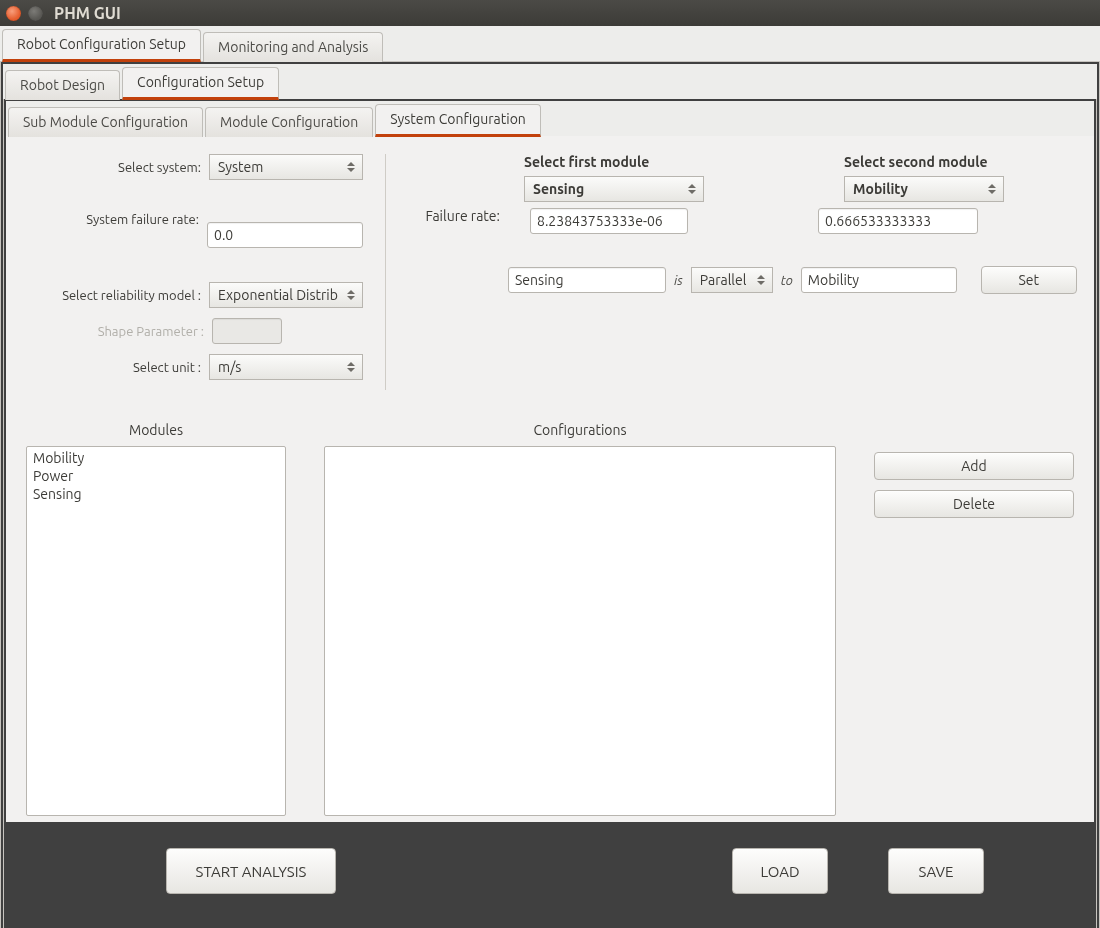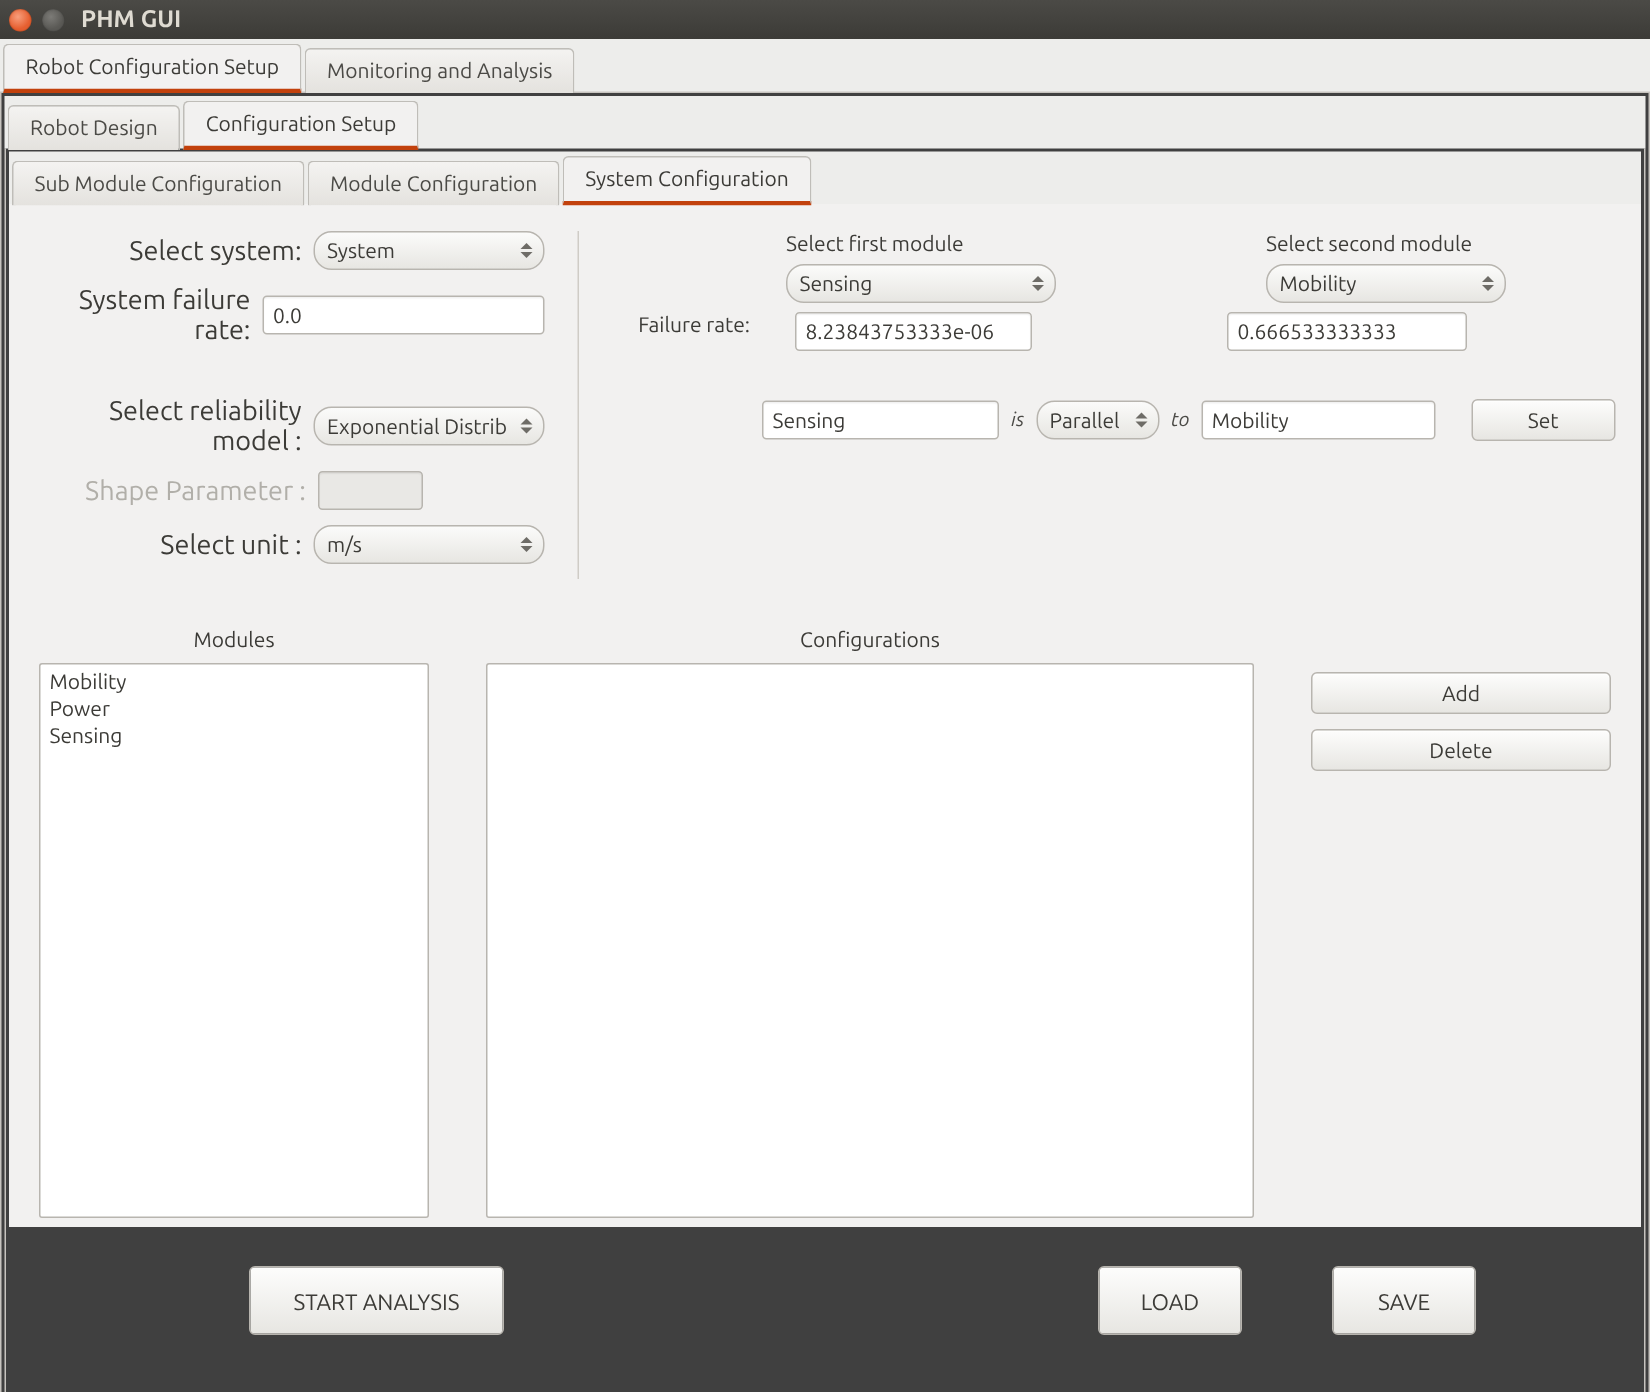--- a/index.html
+++ b/index.html
@@ -91,21 +91,21 @@
     padding-left: 28px;
   }
   .field-row {
     display:flex;
     align-items:center;
     margin-bottom: 10px;
   }
   .field-label {
     text-align:right;
     padding-right:8px;
-    font-size:18px;
+    font-size:13px;
     color:#3c3b37;
   }
   .leftcol .field-label { width: 186px; }
   .field-label.disabled { color:#b1afa9; }
   .input-text {
     height:26px;
     border:1px solid #b8b5af;
     border-radius:3px;
     background:#fff;
     padding: 2px 6px;
@@ -114,21 +114,21 @@
     color:#3c3b37;
     box-shadow: inset 0 1px 1px rgba(0,0,0,0.06);
   }
   .input-text:disabled {
     background:#e9e8e5;
     color:#b1afa9;
   }
   .combo {
     height:26px;
     border:1px solid #b8b5af;
-    border-radius:12px;
+    border-radius:0;
     background: linear-gradient(to bottom, #fbfbfa, #e7e6e2);
     padding: 2px 22px 2px 8px;
     font-size:14px;
     font-family:inherit;
     color:#3c3b37;
     position:relative;
     display:flex;
     align-items:center;
     cursor:pointer;
   }
@@ -171,21 +171,21 @@
   .sect-header {
     text-align:center;
     font-size:14px;
     margin:4px 0 8px 0;
   }
   .right-row {
     display:flex;
     gap:30px;
   }
   .right-field {
-    display:flex; flex-direction:column; gap:6px;
+    display:flex; flex-direction:column; gap:6px;font-weight:bold;
   }
   .right-lbl { font-size:14px; }
   .rel-row {
     display:flex;
     align-items:center;
     gap:8px;
     margin-top:32px;
   }
   .italic { font-style:italic; font-size:13px; color:#4b4a46; }
   .lists-area {
@@ -250,21 +250,21 @@
                 <div class="combo" style="width:156px">
                   <span>System</span>
                   <span class="spin">
                       <span class="tri-up"></span>
                       <span class="tri-down"></span>
                     </span>
                 </div>
               </div>
               <div class="field-row">
                 <div class="field-label">System failure rate:</div>
-                <input class="input-text" style="width: 188px;" value="0.0">
+                <input class="input-text" style="width: 156px; margin-top: 32px;" value="0.0">
               </div>
 
               <div class="spacer-v"></div>
 
               <div class="field-row">
                 <div class="field-label">Select reliability model :</div>
                 <div class="combo" style="width:156px">
                   <span style="white-space:nowrap;overflow:hidden;max-width:120px;display:inline-block">Exponential Distribı</span>
                   <span class="spin">
                       <span class="tri-up"></span>

